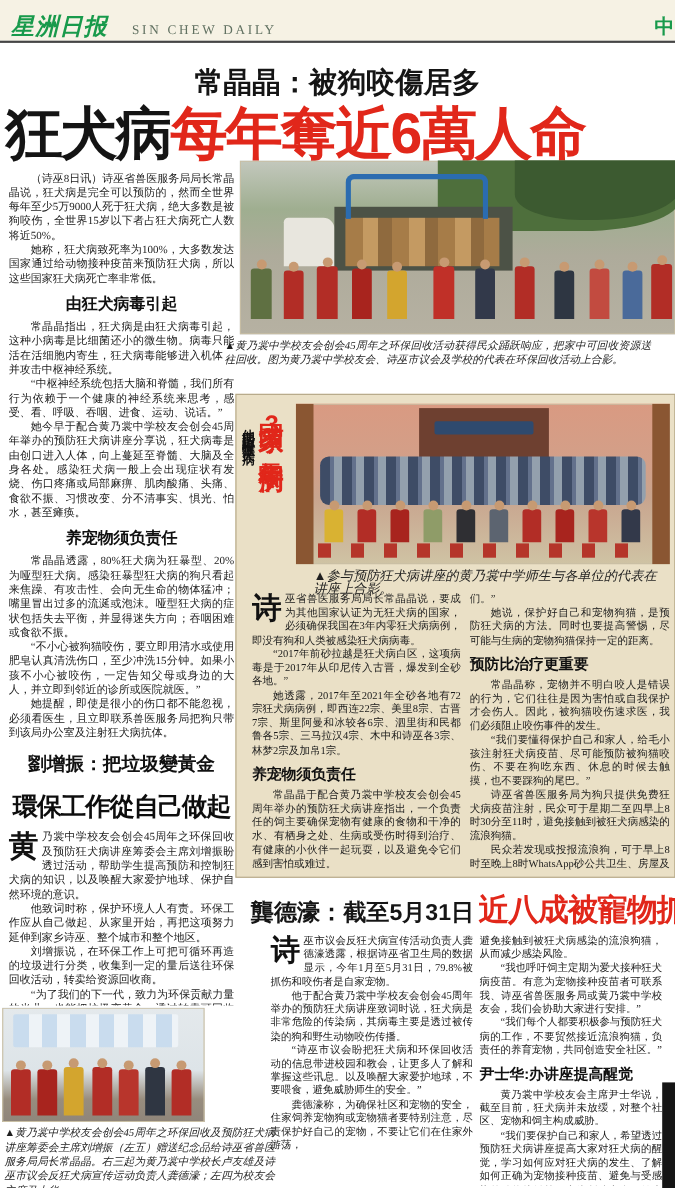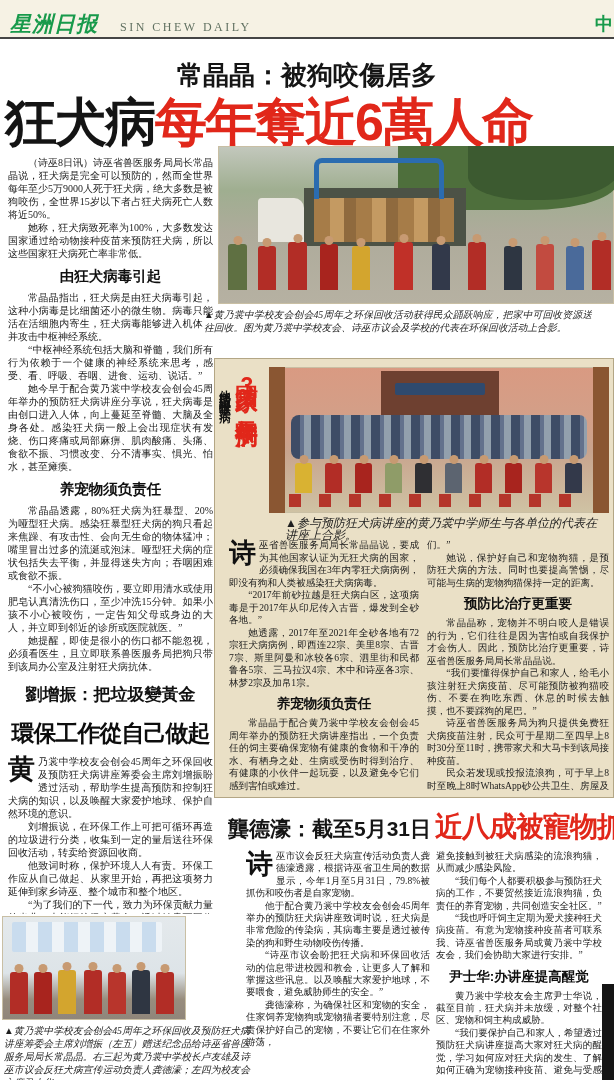--- a/index.html
+++ b/index.html
@@ -14,21 +14,21 @@
   .corner{right:1px;top:12px;font:700 18px "Liberation Sans",sans-serif;color:#189a4b;}
   
   .kicker{left:0;top:58px;width:614px;text-align:center;
           font:700 26px "Liberation Sans",sans-serif;color:#151515;}
   .mainhead{left:5px;top:94px;width:608px;white-space:nowrap;
             font:900 52px "Liberation Sans",sans-serif;letter-spacing:-2px;line-height:56px;}
   .mainhead .blk{color:#141414;}
   .mainhead .red{color:#e1271a;margin-top:32px;}
   .para{margin:0;text-indent:2em;text-align:justify;}
   .sub{margin:7px 0 5px;font:700 14.5px "Liberation Sans",sans-serif;text-align:center;color:#101010;}
-  .sub2{margin:6px 0 4px;font:700 13.5px "Liberation Sans",sans-serif;text-align:center;color:#101010;}
+  .sub2{margin:6px 0 4px;font:700 13.5px "Liberation Sans",sans-serif;text-align:left;color:#101010;}
   .dc{float:left;font:700 27px/26px "Liberation Sans",sans-serif;margin:1px 3px 0 0;color:#111;}
   .leftcol{left:8px;top:156px;width:205px;height:758px;overflow:hidden;font-size:10px;line-height:13px;}
   .a2k{margin:10px 0 12px;font:700 17px "Liberation Sans",sans-serif;text-align:center;color:#111;}
   .a2t{margin:1px 0 6px;font:700 23px "Liberation Sans",sans-serif;text-align:center;letter-spacing:-1px;color:#0d0d0d;}
   
   .caption{font-style:italic;color:#1f1f1f;}
   .cap1{left:204px;top:308px;width:388px;font-size:9.8px;line-height:13.2px;text-align:justify;}
   .cap3{left:4px;top:1024px;width:246px;font-size:9.8px;line-height:13px;text-align:justify;}
   
   .zbox{left:214px;top:358px;width:400px;height:440px;background:#eae0c6;border:1px solid #b3a685;box-sizing:border-box;}
@@ -84,22 +84,22 @@
     <p class="para">她今早于配合黄乃裳中学校友会创会45周年举办的预防狂犬病讲座分享说，狂犬病毒是由创口进入人体，向上蔓延至脊髓、大脑及全身各处。感染狂犬病一般上会出现症状有发烧、伤口疼痛或局部麻痹、肌肉酸痛、头痛、食欲不振、习惯改变、分不清事实、惧光、怕水，甚至瘫痪。</p>
     <h3 class="sub">养宠物须负责任</h3>
     <p class="para">常晶晶透露，80%狂犬病为狂暴型、20%为哑型狂犬病。感染狂暴型狂犬病的狗只看起来焦躁、有攻击性、会向无生命的物体猛冲；嘴里冒出过多的流涎或泡沫。哑型狂犬病的症状包括失去平衡，并显得迷失方向；吞咽困难或食欲不振。</p>
     <p class="para">“不小心被狗猫咬伤，要立即用清水或使用肥皂认真清洗伤口，至少冲洗15分钟。如果小孩不小心被咬伤，一定告知父母或身边的大人，并立即到邻近的诊所或医院就医。”</p>
     <p class="para">她提醒，即使是很小的伤口都不能忽视，必须看医生，且立即联系兽医服务局把狗只带到该局办公室及注射狂犬病抗体。</p>
     <h4 class="a2k">劉增振：把垃圾變黃金</h4>
     <h2 class="a2t">環保工作從自己做起</h2>
     <p class="para" style="text-indent:0">
       <span class="dc">黄</span><span>乃裳中学校友会创会45周年之环保回收及预防狂犬病讲座筹委会主席刘增振盼透过活动，帮助学生提高预防和控制狂犬病的知识，以及唤醒大家爱护地球、保护自然环境的意识。</span>
     </p>
+    <p class="para">他致词时称，保护环境人人有责。环保工作应从自己做起、从家里开始，再把这项努力延伸到家乡诗巫、整个城市和整个地区。</p>
     <p class="para">刘增振说，在环保工作上可把可循环再造的垃圾进行分类，收集到一定的量后送往环保回收活动，转卖给资源回收商。</p>
-    <p class="para">他致词时称，保护环境人人有责。环保工作应从自己做起、从家里开始，再把这项努力延伸到家乡诗巫、整个城市和整个地区。</p>
     <p class="para">“为了我们的下一代，致力为环保贡献力量的当儿，也能把垃圾变黄金，透过转卖可回收资源的方式换钱。让我们携手朝更干净整洁的诗巫、生活环境更舒适安全和环境永续发展的目标迈进。”</p>
   </div>
 
   <div class="abs photo ph1">
     <div class="shape" style="left:180px;top:-8px;width:220px;height:72px;background:#4e6f3c;border-radius:0 0 40% 30%;"></div>
     <div class="shape" style="left:250px;top:-4px;width:150px;height:58px;background:#3c5a30;border-radius:0 0 50% 40%;"></div>
     <div class="shape" style="left:40px;top:52px;width:46px;height:44px;background:#e8e6de;border-radius:4px 10px 0 0;"></div>
     <div class="shape" style="left:86px;top:42px;width:162px;height:58px;background:#4c5246;"></div>
     <div class="shape" style="left:96px;top:52px;width:140px;height:44px;background:repeating-linear-gradient(90deg,#a67c48 0 16px,#c49a62 16px 30px,#8f6a3e 30px 42px);"></div>
     <div class="shape" style="left:96px;top:12px;width:120px;height:36px;border:5px solid #2b6cb0;border-bottom:none;border-radius:8px 8px 0 0;"></div>
@@ -147,43 +147,43 @@
       <p class="para">“2017年前砂拉越是狂犬病白区，这项病毒是于2017年从印尼传入古晋，爆发到全砂各地。”</p>
       <p class="para">她透露，2017年至2021年全砂各地有72宗狂犬病病例，即西连22宗、美里8宗、古晋7宗、斯里阿曼和冰较各6宗、泗里街和民都鲁各5宗、三马拉汉4宗、木中和诗巫各3宗、林梦2宗及加帛1宗。</p>
       <h3 class="sub2">养宠物须负责任</h3>
       <p class="para">常晶晶于配合黄乃裳中学校友会创会45周年举办的预防狂犬病讲座指出，一个负责任的饲主要确保宠物有健康的食物和干净的水、有栖身之处、生病或受伤时得到治疗、有健康的小伙伴一起玩耍，以及避免令它们感到害怕或难过。</p>
 
     </div>
     <div class="abs zc2">
       <p class="para" style="text-indent:0">们。”</p>
       <p class="para">她说，保护好自己和宠物狗猫，是预防狂犬病的方法。同时也要提高警惕，尽可能与生病的宠物狗猫保持一定的距离。</p>
       <h3 class="sub2">预防比治疗更重要</h3>
-      <p class="para">常晶晶称，宠物并不明白咬人是错误的行为，它们往往是因为害怕或自我保护才会伤人。因此，预防比治疗更重要，诗巫省兽医服务局局长常晶晶说。</p>
+      <p class="para">常晶晶称，宠物并不明白咬人是错误的行为，它们往往是因为害怕或自我保护才会伤人。因此，被狗猫咬伤速求医，我们必须阻止咬伤事件的发生。</p>
       <p class="para">“我们要懂得保护自己和家人，给毛小孩注射狂犬病疫苗、尽可能预防被狗猫咬伤、不要在狗吃东西、休息的时候去触摸，也不要踩狗的尾巴。”</p>
-      <p class="para">诗巫省兽医服务局为狗只提供免费狂犬病疫苗注射，民众可于星期二至四早上8时30分至11时，携带家犬和大马卡到该局接种疫苗。</p>
+      <p class="para">诗巫省兽医服务局为狗只提供免费狂犬病疫苗注射，民众可于星期二至四早上8时30分至11时，避免接触到被狂犬病感染的流浪狗猫。</p>
       <p class="para">民众若发现或投报流浪狗，可于早上8时至晚上8时WhatsApp砂公共卫生、房屋及地方政府部热线：016-2051111，或早上8时至下午5时WhatsApp或致电砂拉越兽医服务局热线：016-2557267。</p>
     </div>
   </div>
 
   <div class="abs bitehead">
     <span class="bk">龔德濠：截至5月31日</span>
     <span class="rd">近八成被寵物抓咬傷</span>
   </div>
   <div class="abs bc1">
     <p class="para" style="text-indent:0">
       <span class="dc">诗</span><span>巫市议会反狂犬病宣传活动负责人龚德濠透露，根据诗巫省卫生局的数据显示，今年1月至5月31日，79.8%被抓伤和咬伤者是自家宠物。</span>
     </p>
     <p class="para">他于配合黄乃裳中学校友会创会45周年举办的预防狂犬病讲座致词时说，狂犬病是非常危险的传染病，其病毒主要是透过被传染的狗和野生动物咬伤传播。</p>
     <p class="para">“诗巫市议会盼把狂犬病和环保回收活动的信息带进校园和教会，让更多人了解和掌握这些讯息。以及唤醒大家爱护地球，不要喂食，避免威胁师生的安全。”</p>
     <p class="para">龚德濠称，为确保社区和宠物的安全，住家饲养宠物狗或宠物猫者要特别注意，尽责保护好自己的宠物，不要让它们在住家外游荡，</p>
   </div>
   <div class="abs bc2">
     <p class="para" style="text-indent:0">避免接触到被狂犬病感染的流浪狗猫，从而减少感染风险。</p>
+    <p class="para">“我也呼吁饲主定期为爱犬接种狂犬病疫苗。有意为宠物接种疫苗者可联系我、诗巫省兽医服务局或黄乃裳中学校友会，我们会协助大家进行安排。”</p>
     <p class="para">“我们每个人都要积极参与预防狂犬病的工作，不要贸然接近流浪狗猫，负责任的养育宠物，共同创造安全社区。”</p>
-    <p class="para">“我也呼吁饲主定期为爱犬接种狂犬病疫苗。有意为宠物接种疫苗者可联系我、诗巫省兽医服务局或黄乃裳中学校友会，我们会协助大家进行安排。”</p>
     <h3 class="sub2">尹士华:办讲座提高醒觉</h3>
     <p class="para">黄乃裳中学校友会主席尹士华说，截至目前，狂犬病并未放缓，对整个社区、宠物和饲主构成威胁。</p>
     <p class="para">“我们要保护自己和家人，希望透过预防狂犬病讲座提高大家对狂犬病的醒觉，学习如何应对狂犬病的发生、了解如何正确为宠物接种疫苗、避免与受感染的动物接触等，齐为创造安全、健康的生活环境努力。”</p>
   </div>
 
   <div class="abs photo ph3">
     <div class="shape" style="left:10px;top:6px;width:150px;height:30px;background:repeating-linear-gradient(90deg,#c9dcee 0 14px,#eef3f7 14px 26px);border-radius:2px;"></div>
     <div class="psn" style="left:8px;bottom:6px;width:18px;height:42px;background:#b22d26"></div>
     <div class="psn" style="left:32px;bottom:6px;width:18px;height:42px;background:#a8241e"></div>
     <div class="psn" style="left:56px;bottom:6px;width:18px;height:44px;background:#d3a52e"></div>

